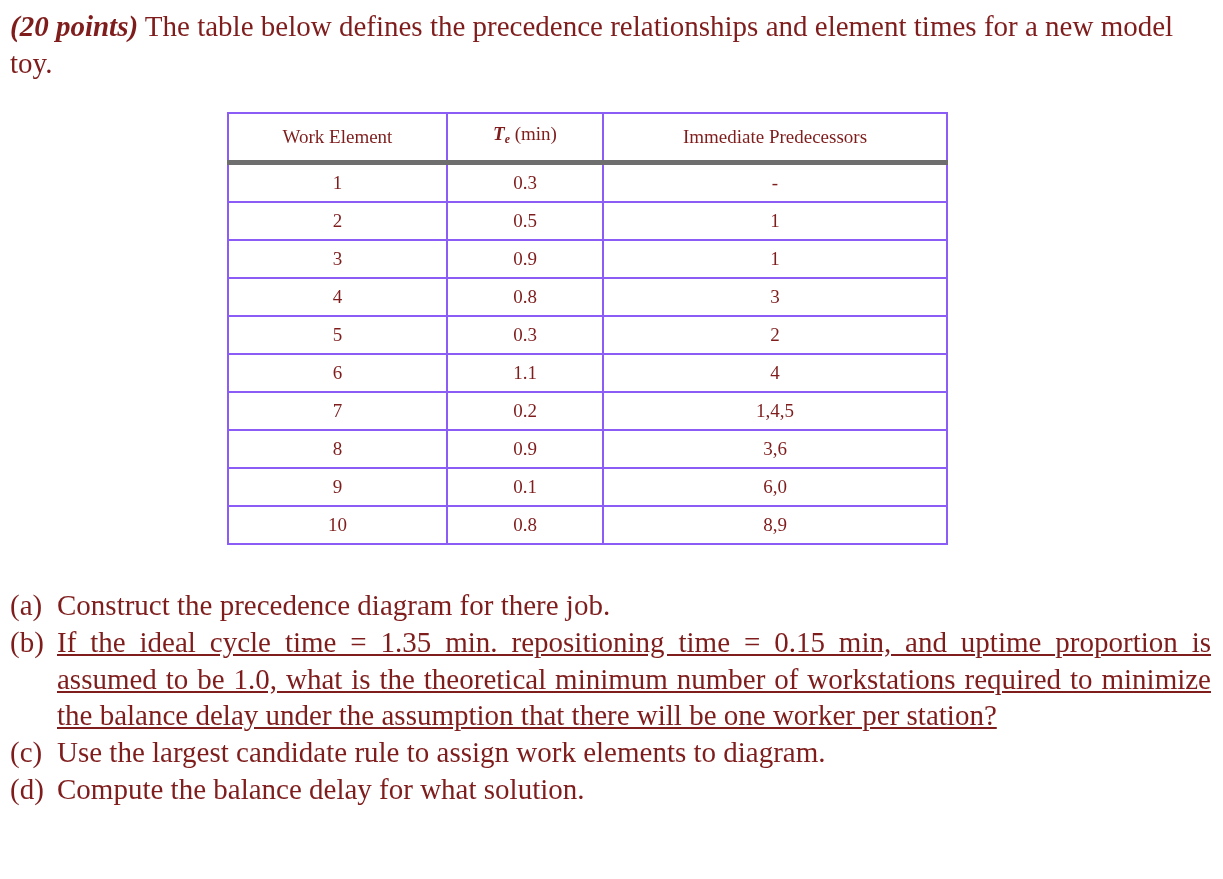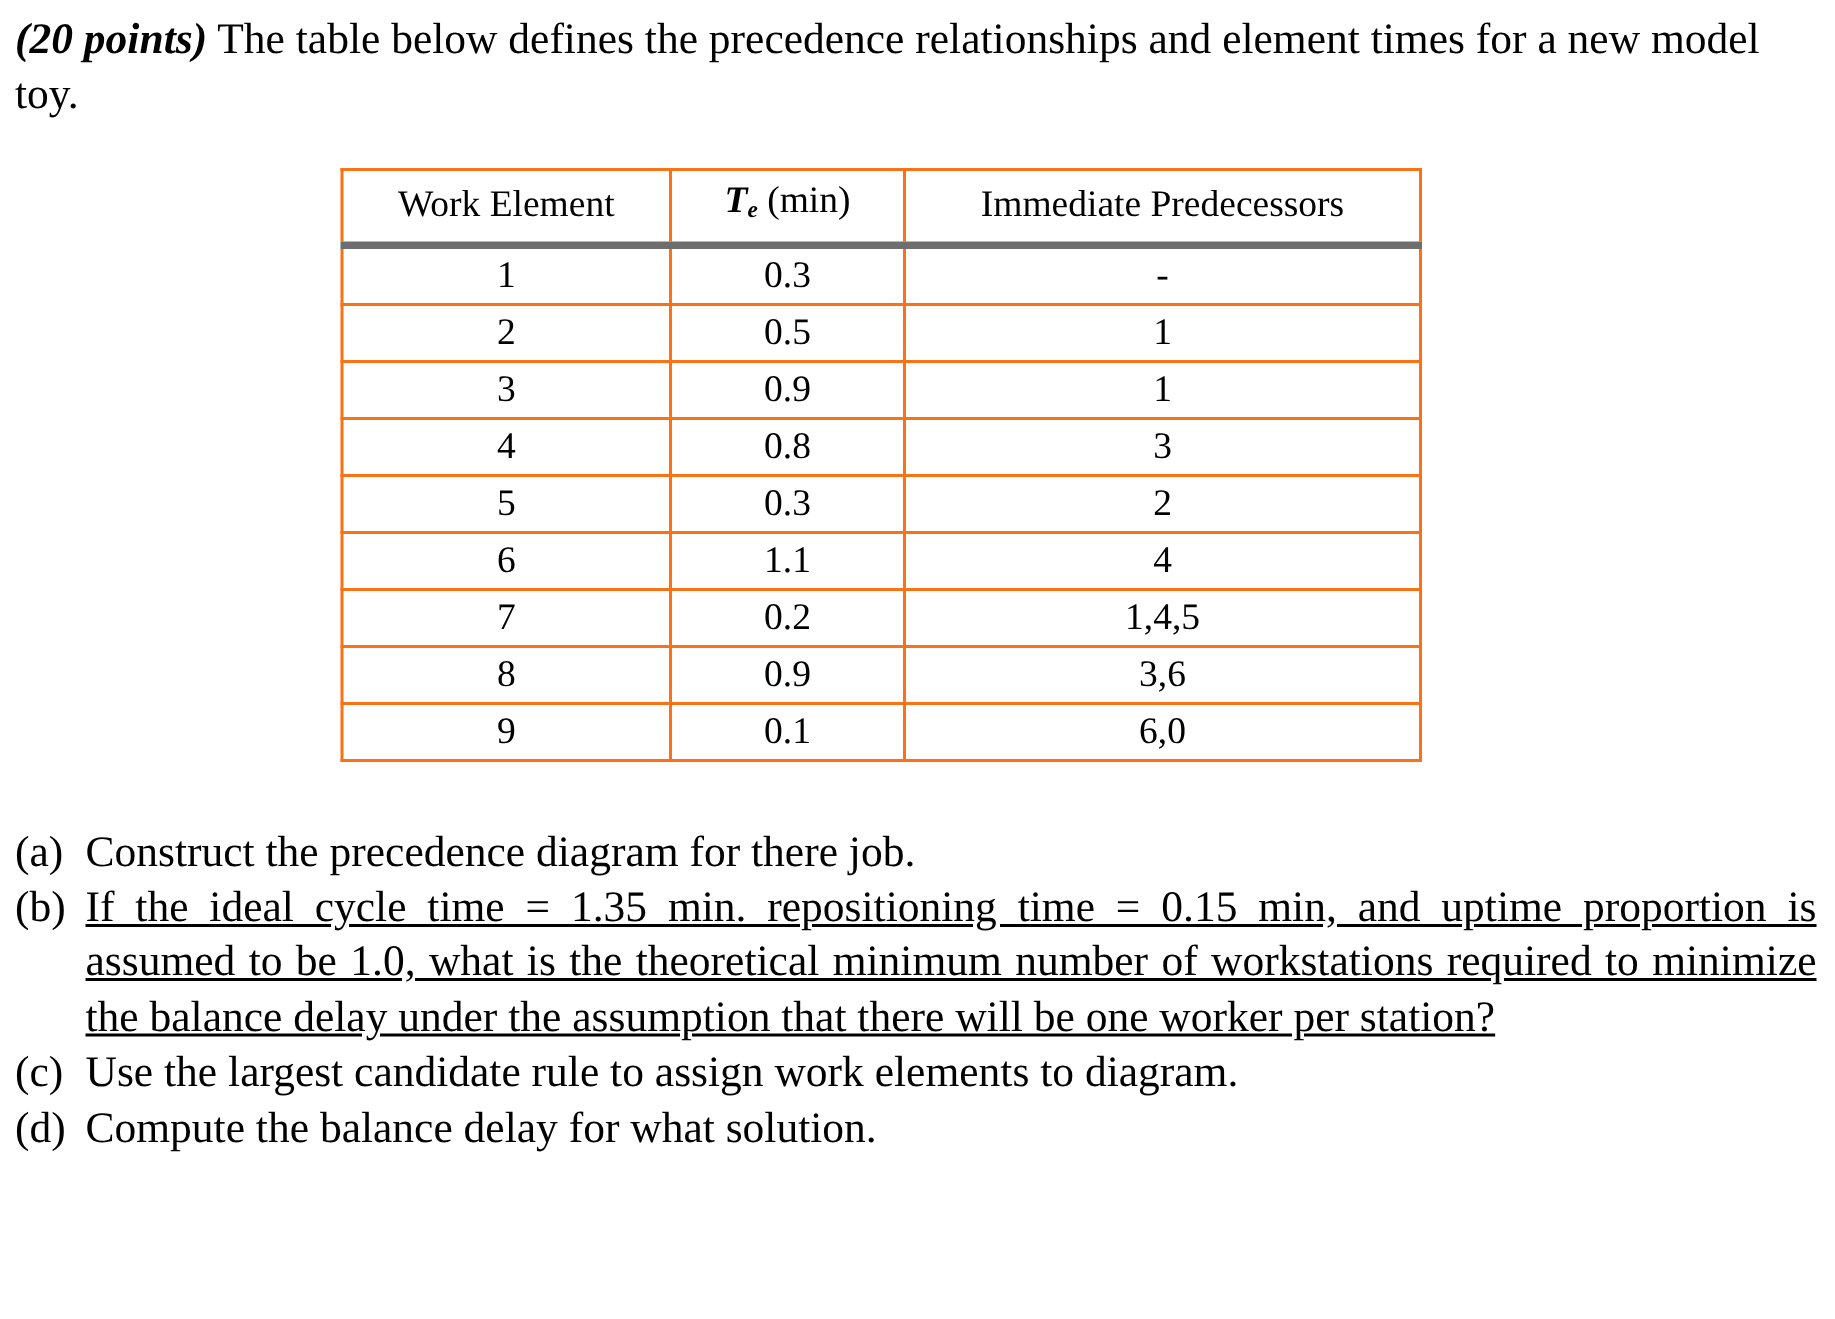--- a/index.html
+++ b/index.html
@@ -6,21 +6,21 @@
     margin: 0;
     padding: 0;
     background: #ffffff;
   }
   .page {
     position: relative;
     width: 1223px;
     height: 879px;
     box-sizing: border-box;
     background: #ffffff;
-    color: #000000;
+    color: #7f1d1d;
     font-family: "Liberation Serif", "DejaVu Serif", serif;
     font-size: 29px;
     padding: 8px 12px 0 10px;
     overflow: hidden;
   }
   .intro {
     margin: 0;
     line-height: 37px;
     width: 1200px;
   }
@@ -33,25 +33,25 @@
     margin: 30px 0 0 217px;
     table-layout: fixed;
     width: 719px;
     border: 2px solid #7f7f7f;
   }
   table.element-table col.c1 { width: 219px; }
   table.element-table col.c2 { width: 156px; }
   table.element-table col.c3 { width: 344px; }
   table.element-table th,
   table.element-table td {
-    border: 2px solid #f97316;
+    border: 2px solid #8b5cf6;
     text-align: center;
     vertical-align: middle;
     font-weight: normal;
-    font-size: 25px;
+    font-size: 19px;
     padding: 0;
     height: 36px;
     line-height: 36px;
   }
   table.element-table thead th {
     height: 40px;
     line-height: 40px;
     border-bottom: 5px solid #6e6e6e;
   }
   .te-symbol {
@@ -143,20 +143,25 @@
         <tr>
           <td>8</td>
           <td>0.9</td>
           <td>3,6</td>
         </tr>
         <tr>
           <td>9</td>
           <td>0.1</td>
           <td>6,0</td>
         </tr>
+        <tr>
+          <td>10</td>
+          <td>0.8</td>
+          <td>8,9</td>
+        </tr>
       </tbody>
   </table>
 
   <div class="questions">
 
     <div class="q-item">
       <span class="q-label">(a)</span>
       <div class="q-text">Construct the precedence diagram for there job.</div>
     </div>
 

